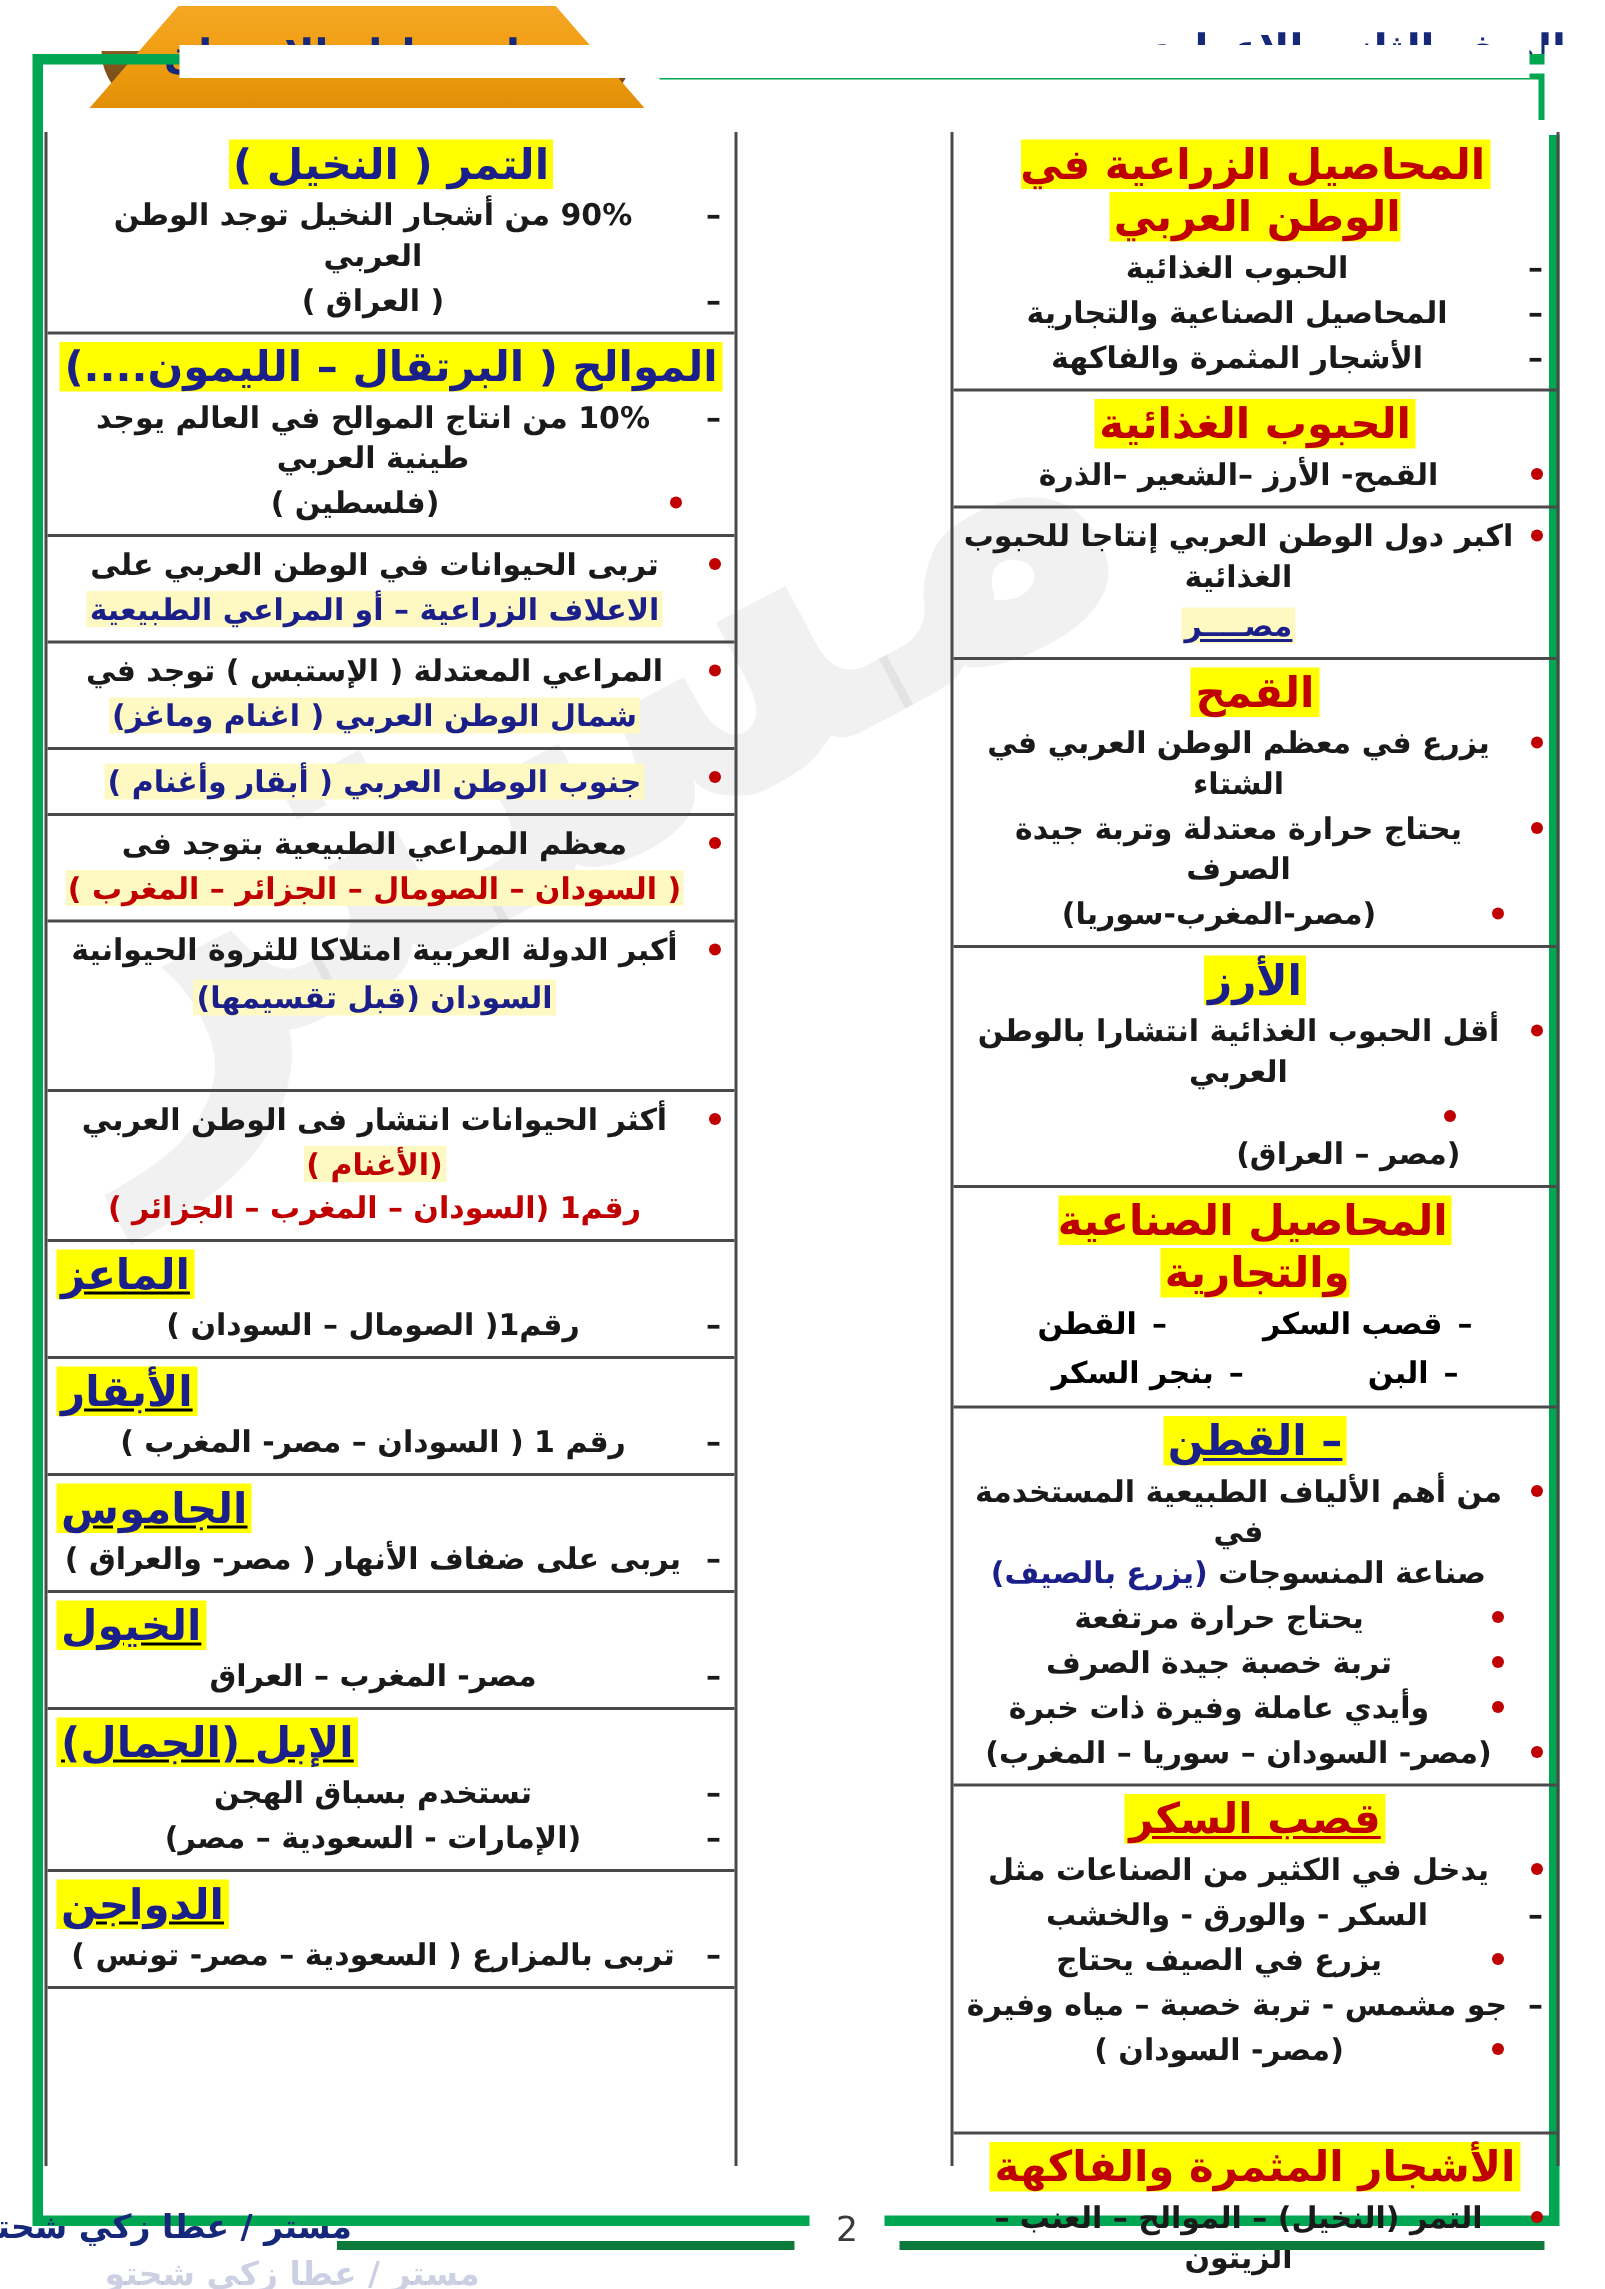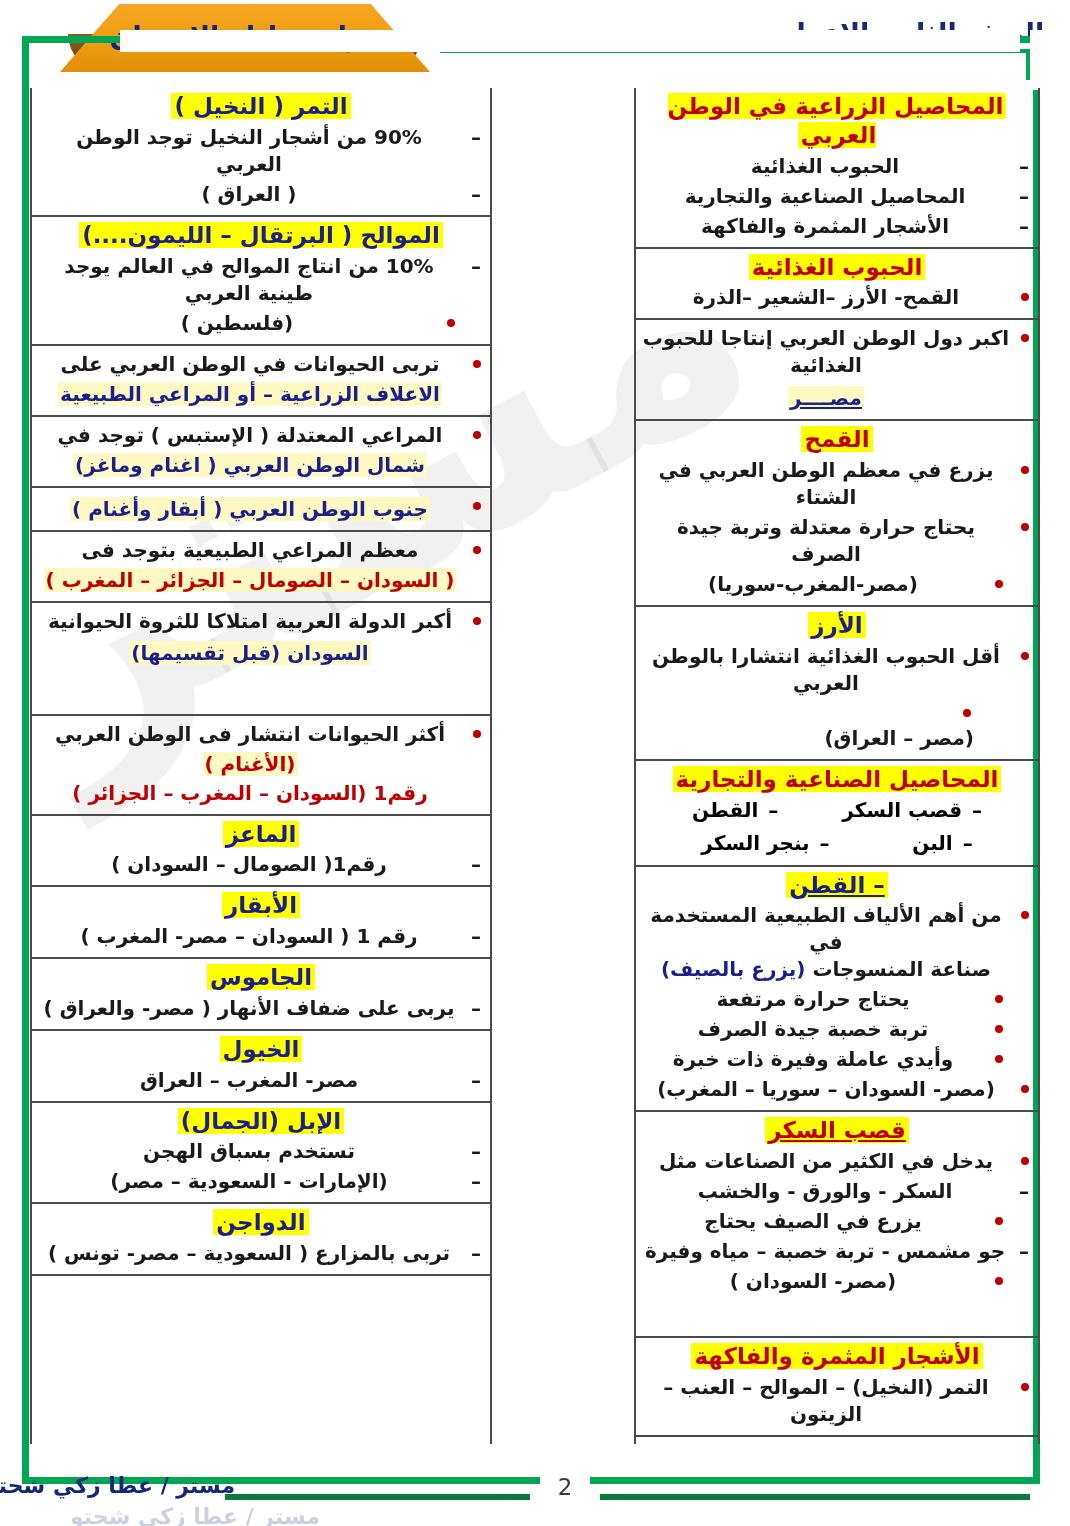--- a/index.html
+++ b/index.html
@@ -91,29 +91,29 @@
     border-left:2px solid #4a4a4a;
     box-sizing:border-box;
   }
   .col.left{ width:462px; }
 
   .sec{ border-bottom:2px solid #4a4a4a; padding:2px 6px 4px 6px; }
   .sec:last-child{ border-bottom:2px solid #4a4a4a; }
 
   
   .hd{
-    text-align:center; font-weight:bold; font-size:23px;
+    text-align:center; font-weight:bold; font-size:28px;
     line-height:1.25; margin:2px 0 1px 0;
   }
   .hd .hl{ background:#ffff00; padding:0 3px; }
   .blue{ color:#1b1f8a; }
   .red{ color:#c00000; }
   .u{ text-decoration:underline; text-underline-offset:2px; }
 
-  .hd-right{ text-align:center; }
+  .hd-right{ text-align:left;text-decoration:underline; }
 
   
   .brow{
     display:flex; flex-direction:row; align-items:flex-start;
     gap:8px; margin:3px 0;
   }
   .bul{
     flex:0 0 auto; width:14px; margin-top:9px;
     display:flex; justify-content:center;
   }

